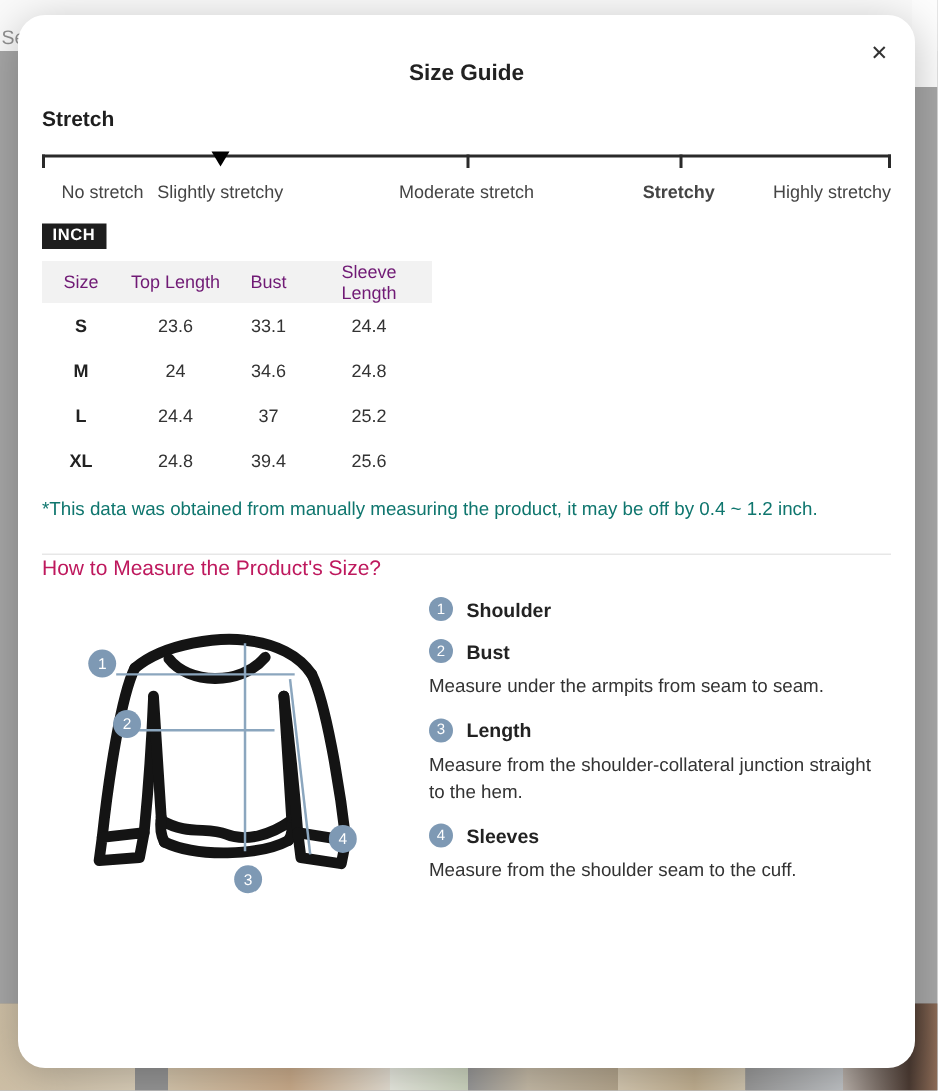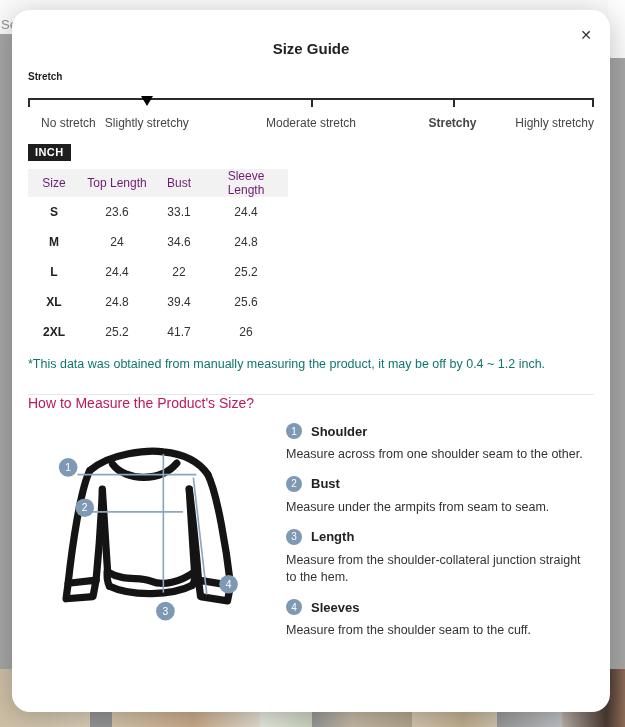--- a/index.html
+++ b/index.html
@@ -42,21 +42,21 @@
     box-shadow:0 6px 30px rgba(0,0,0,.25);
   }
   .close-btn {
     position:absolute; top:18px; right:18px;
     background:none; border:none; cursor:pointer;
     font-size:14px; line-height:1; color:#333;
     font-family:"Liberation Sans", sans-serif;
   }
   .modal-title { text-align:center; font-size:15px; font-weight:bold; color:#222; }
 
-  .section-heading { margin-top:14px; font-size:10px; font-weight:bold; color:#1e1e1e; }
+  .section-heading { margin-top:14px; font-size:14px; font-weight:bold; color:#1e1e1e; }
 
   
   .scale { position:relative; margin-top:16px; height:9px; }
   .scale-line { position:absolute; top:0; left:0; right:0; height:2px; background:#2a2a2a; }
   .scale-tick { position:absolute; top:0; width:2px; height:9px; background:#2a2a2a; }
   .tick-0 { left:0; }
   .tick-1 { left:50%; }
   .tick-2 { left:75%; }
   .tick-3 { right:0; }
   .scale-marker {
@@ -185,34 +185,28 @@
       </tr>
       <tr>
         <td class="size-cell">M</td>
         <td>24</td>
         <td>34.6</td>
         <td>24.8</td>
       </tr>
       <tr>
         <td class="size-cell">L</td>
         <td>24.4</td>
-        <td>22</td>
+        <td>37</td>
         <td>25.2</td>
       </tr>
       <tr>
         <td class="size-cell">XL</td>
         <td>24.8</td>
         <td>39.4</td>
         <td>25.6</td>
-      </tr>
-      <tr>
-        <td class="size-cell">2XL</td>
-        <td>25.2</td>
-        <td>41.7</td>
-        <td>26</td>
       </tr>
     </tbody>
   </table>
 
   <div class="table-note">*This data was obtained from manually measuring the product, it may be off by 0.4 ~ 1.2 inch.</div>
 
   <div class="divider"></div>
 
   <div class="howto-heading">How to Measure the Product's Size?</div>
 
@@ -267,21 +261,20 @@
       </svg>
     </div>
 
     <div class="howto-list">
 
       <div class="howto-item">
         <div class="howto-item-header">
           <span class="num-badge">1</span>
           <span>Shoulder</span>
         </div>
-        <div class="howto-item-desc">Measure across from one shoulder seam to the other.</div>
       </div>
 
       <div class="howto-item">
         <div class="howto-item-header">
           <span class="num-badge">2</span>
           <span>Bust</span>
         </div>
         <div class="howto-item-desc">Measure under the armpits from seam to seam.</div>
       </div>
 

